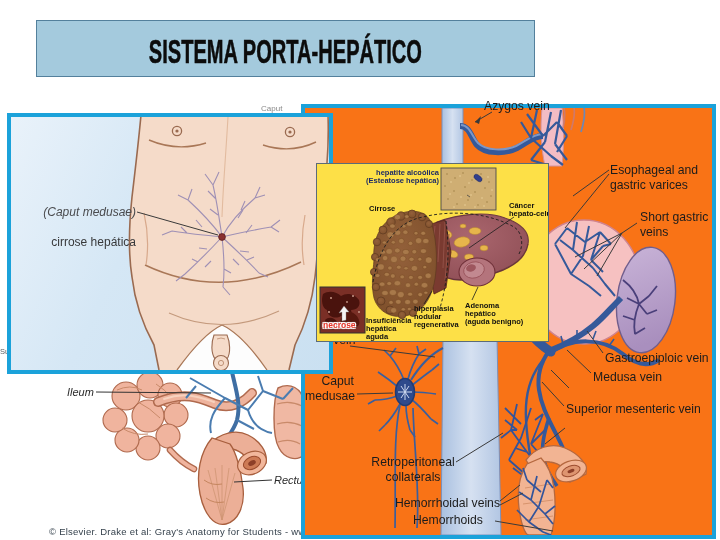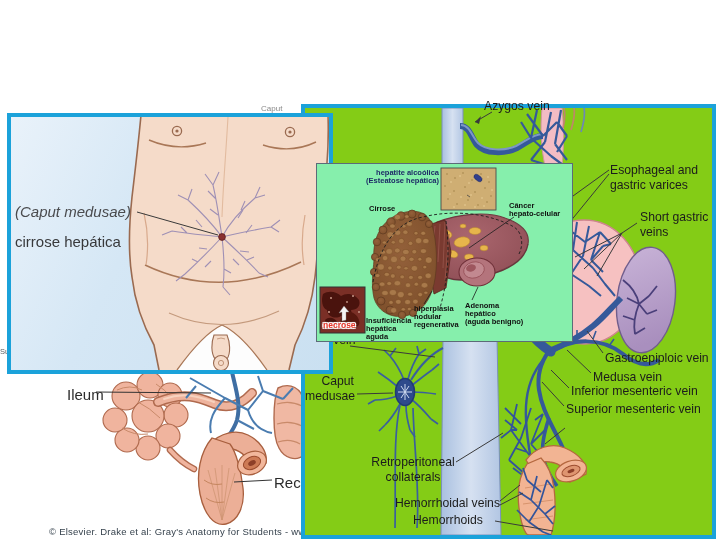--- a/index.html
+++ b/index.html
@@ -9,38 +9,38 @@
   .abs{position:absolute;}
   
   .title-box{position:absolute;left:36px;top:20px;width:499px;height:57px;
     background:#a4cadd;border:1px solid #53809c;box-sizing:border-box;z-index:40;
     display:flex;align-items:center;justify-content:center;}
   .title-text{font-weight:bold;font-size:34px;color:#0c0c0c;white-space:nowrap;
     transform:scaleX(0.59);transform-origin:50% 50%;letter-spacing:0px;
     -webkit-text-stroke:0.6px #0c0c0c;margin-top:5px;}
   
   .bg-layer{position:absolute;left:0;top:0;width:720px;height:540px;z-index:0;}
-  .bg-label{position:absolute;font-size:15px;color:#2b2b2b;white-space:nowrap;}
+  .bg-label{position:absolute;font-size:11px;color:#2b2b2b;white-space:nowrap;font-style:italic;}
   .bg-credit{position:absolute;left:49px;top:526px;font-size:9.5px;color:#36424d;
     white-space:nowrap;letter-spacing:0.25px;}
   .bg-frag{position:absolute;white-space:nowrap;color:#6b6f73;}
   
   .right-panel{position:absolute;left:301px;top:104px;width:415px;height:435px;
-    box-sizing:border-box;border:4px solid #1ba2da;background:#84cc16;z-index:10;}
+    box-sizing:border-box;border:4px solid #1ba2da;background:#f97316;z-index:10;}
   .rp-label{position:absolute;font-size:12.2px;color:#1c1c1c;white-space:nowrap;line-height:14.5px;}
   
   .left-panel{position:absolute;left:7px;top:113px;width:326px;height:261px;
     box-sizing:border-box;border:4px solid #1ba2da;
     background:linear-gradient(115deg,#e9f2fa 0%,#d5e7f5 40%,#cae0f1 100%);z-index:20;}
-  .lp-caption{position:absolute;left:4px;top:88px;width:121px;text-align:left;
-    font-size:15px;line-height:14.8px;color:#38393b;}
+  .lp-caption{position:absolute;left:4px;top:88px;width:121px;text-align:right;
+    font-size:12px;line-height:14.8px;color:#38393b;}
   .lp-caption .it{font-style:italic;color:#4a4b4e;}
   
-  .overlay{position:absolute;left:316px;top:163px;width:257px;height:179px;
-    box-sizing:border-box;border:1px solid #5c6b78;background:#86efac;z-index:30;overflow:hidden;}
+  .overlay{position:absolute;left:316px;top:163px;width:233px;height:179px;
+    box-sizing:border-box;border:1px solid #5c6b78;background:#fde047;z-index:30;overflow:hidden;}
   .ov-label{position:absolute;font-weight:bold;font-size:7.5px;line-height:7.8px;
     color:#101010;white-space:nowrap;}
   .ov-label.blue{color:#1c2a66;text-align:right;}
   .necrose-text{position:absolute;left:6px;top:156px;font-weight:bold;
     font-size:8.5px;color:#e63428;
     text-shadow:0 0 2px #fff,0 0 2px #fff,1px 1px 0 #fff,-1px -1px 0 #fff,1px -1px 0 #fff,-1px 1px 0 #fff;}
   svg{display:block;}
 </style>
 </head>
 <body>
@@ -188,21 +188,20 @@
         <path d="M 52,286 L 88,285"></path>
         <path d="M 45,238 L 130,249"></path>
       </g>
       <path d="M 170,14 L 176,8 L 174,16 Z" fill="#3a3a3a"></path>
     </svg>
     <div class="rp-label" style="left:179px;top:-9px;">Azygos vein</div>
     <div class="rp-label" style="left:305px;top:55px;"><span>Esophageal and</span><br><span>gastric varices</span></div>
     <div class="rp-label" style="left:335px;top:102px;"><span>Short gastric</span><br><span>veins</span></div>
     <div class="rp-label" style="left:300px;top:243px;">Gastroepiploic vein</div>
     <div class="rp-label" style="left:288px;top:262px;">Medusa vein</div>
-    <div class="rp-label" style="left:266px;top:276px;">Inferior mesenteric vein</div>
     <div class="rp-label" style="left:261px;top:294px;">Superior mesenteric vein</div>
     <div class="rp-label" style="left:0px;top:266px;width:49px;text-align:right;"><span>Caput</span><br><span>medusae</span></div>
     <div class="rp-label" style="left:58px;top:347px;width:100px;text-align:center;"><span>Retroperitoneal</span><br><span>collaterals</span></div>
     <div class="rp-label" style="left:90px;top:388px;">Hemorrhoidal veins</div>
     <div class="rp-label" style="left:108px;top:405px;">Hemorrhoids</div>
     <div class="rp-label" style="left:-7px;top:225px;">Portal vein</div>
   </div>
 
   <div class="left-panel">
     <svg class="abs" style="left:0;top:0;" width="318" height="253" viewBox="0 0 318 253">
@@ -435,14 +434,17 @@
     </svg>
     <div class="ov-label blue" style="left:0px;top:5px;width:122px;"><span>hepatite alcoólica</span><br><span>(Esteatose hepática)</span></div>
     <div class="ov-label" style="left:52px;top:41px;">Cirrose</div>
     <div class="ov-label" style="left:192px;top:38px;"><span>Câncer</span><br><span>hepato-celular</span></div>
     <div class="ov-label" style="left:97px;top:141px;"><span>hiperplasia</span><br><span>nodular</span><br><span>regenerativa</span></div>
     <div class="ov-label" style="left:148px;top:138px;"><span>Adenoma</span><br><span>hepático</span><br><span>(aguda benigno)</span></div>
     <div class="ov-label" style="left:49px;top:153px;"><span>Insuficiência</span><br><span>hepática</span><br><span>aguda</span></div>
     <div class="necrose-text">necrose</div>
   </div>
 
+  <div class="title-box">
+    <span class="title-text">SISTEMA PORTA-HEPÁTICO</span>
+  </div>
 
 </div>
 
 </body></html>

